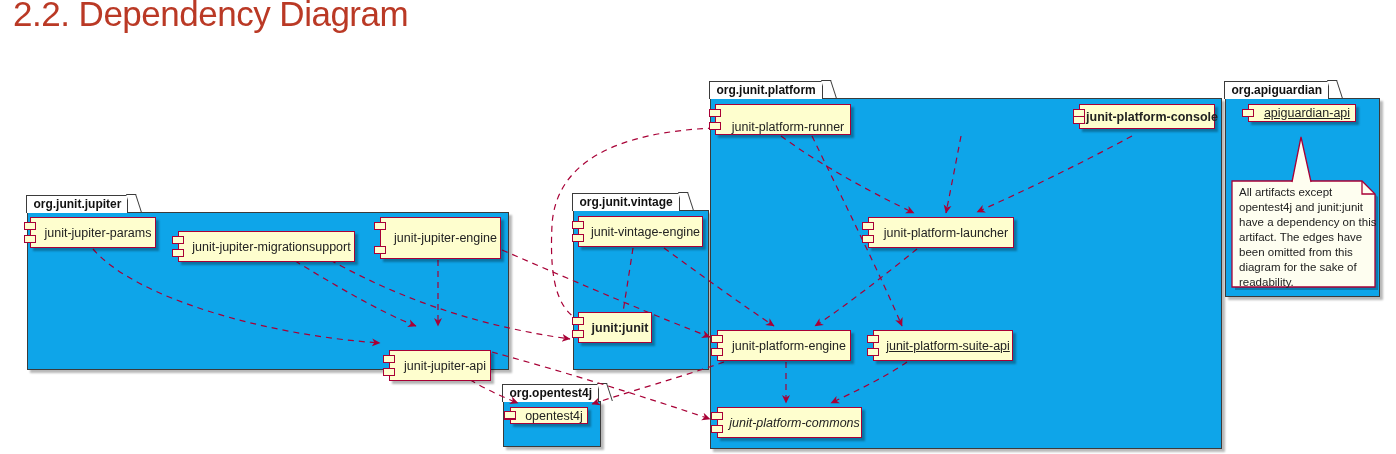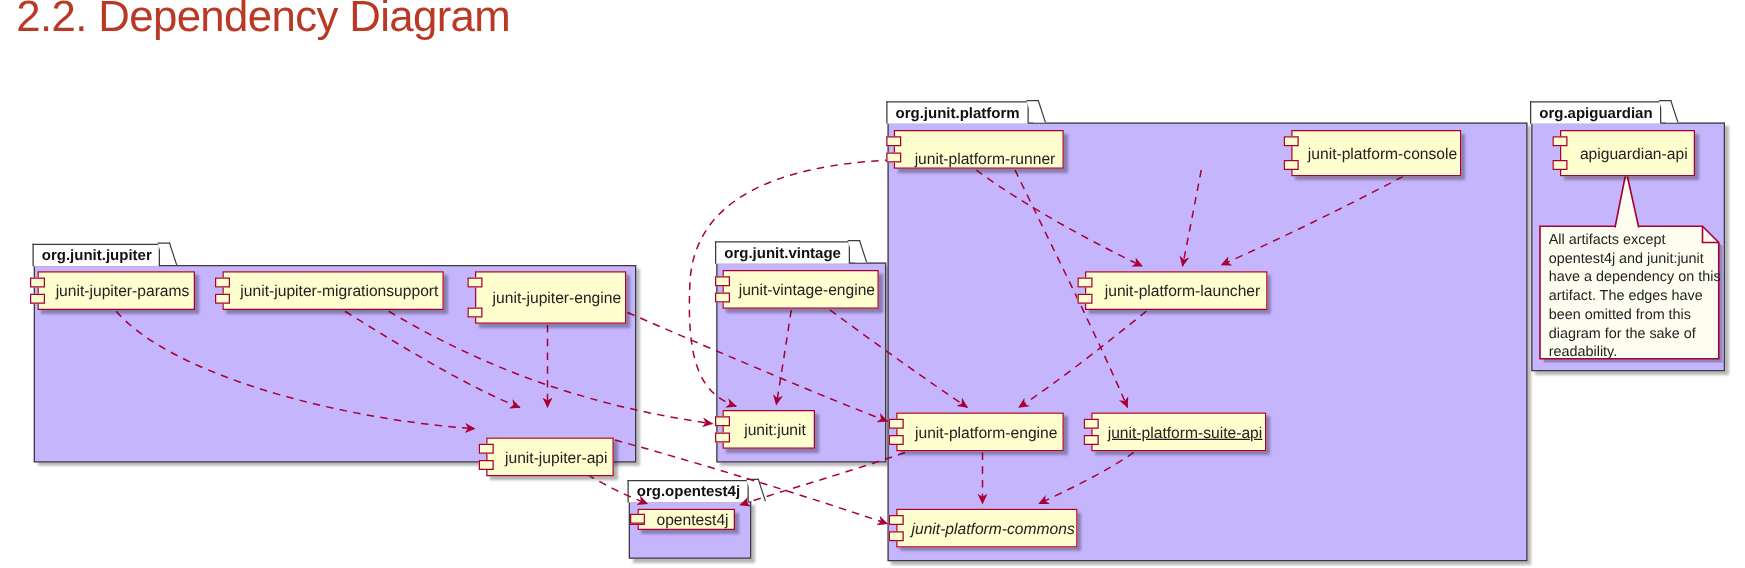--- a/index.html
+++ b/index.html
@@ -2,21 +2,21 @@
 <html><head>
 <meta charset="utf-8">
 <style>
   html,body{margin:0;padding:0;background:#ffffff;}
   .page{position:relative;width:1396px;height:454px;background:#fff;overflow:hidden;
         font-family:"Liberation Sans",sans-serif;}
   .page-title{position:absolute;left:13px;top:-6px;margin:0;font-weight:300;
               font-size:35px;letter-spacing:-0.5px;color:#ba3925;}
   .diagram{position:absolute;inset:0;}
   
-  .pkg{position:absolute;background:#c4b5fd;border:1.6px solid #3b3b3b;z-index:1;
+  .pkg{position:absolute;background:#0ea5e9;border:1.6px solid #3b3b3b;z-index:1;
        box-shadow:3px 3px 2px rgba(0,0,0,0.28);}
   .pkg-tab{position:absolute;top:-18px;left:-1.6px;height:16.4px;background:#fff;
            border:1.6px solid #3b3b3b;border-bottom:none;padding:1px 6px 0 6px;
            font-size:12px;font-weight:bold;color:#111;white-space:nowrap;z-index:1;}
   .pkg-tab::after{content:"";position:absolute;top:-1.6px;right:-9px;width:9px;height:100%;
            background:#fff;border-top:1.6px solid #3b3b3b;border-right:1.6px solid #3b3b3b;
            transform:skewX(18deg);transform-origin:0 0;}
   
   .cmp{position:absolute;background:#FEFECE;border:1.6px solid #A80036;z-index:3;
        box-shadow:3px 3px 2px rgba(0,0,0,0.3);display:flex;align-items:center;justify-content:center;
@@ -85,51 +85,51 @@
 have a dependency on this
 artifact. The edges have
 been omitted from this
 diagram for the sake of
 readability.</div>
       <div class="cmp" style="left: 30px; top: 217px; width: 126px; height: 31px;">
         <span class="port p1"></span>
         <span class="port p2"></span>
         <span>junit-jupiter-params</span>
       </div>
-      <div class="cmp" style="left: 178px; top: 217px; width: 177px; height: 31px;">
+      <div class="cmp" style="left: 178px; top: 231px; width: 177px; height: 31px;">
         <span class="port p1"></span>
         <span class="port p2"></span>
         <span>junit-jupiter-migrationsupport</span>
       </div>
       <div class="cmp" style="left: 380px; top: 217px; width: 121px; height: 42px;">
         <span class="port p1"></span>
         <span class="port p2"></span>
         <span>junit-jupiter-engine</span>
       </div>
       <div class="cmp" style="left: 389px; top: 330px; width: 102px; height: 31px; margin-top: 20px;">
         <span class="port p1"></span>
         <span class="port p2"></span>
         <span>junit-jupiter-api</span>
       </div>
       <div class="cmp" style="left: 578px; top: 216px; width: 125px; height: 31px;">
         <span class="port p1"></span>
         <span class="port p2"></span>
         <span>junit-vintage-engine</span>
       </div>
-      <div class="cmp" style="left: 578px; top: 328px; width: 74px; height: 31px;">
+      <div class="cmp" style="left: 578px; top: 312px; width: 74px; height: 31px; font-weight: bold;">
         <span class="port p1"></span>
         <span class="port p2"></span>
         <span>junit:junit</span>
       </div>
       <div class="cmp" style="left: 715px; top: 104px; width: 136px; height: 31px; align-items: flex-end;">
         <span class="port p1"></span>
         <span class="port p2"></span>
         <span>junit-platform-runner</span>
       </div>
-      <div class="cmp" style="left: 1033px; top: 104px; width: 136px; height: 37px;">
+      <div class="cmp" style="left: 1079px; top: 104px; width: 136px; height: 25px; font-weight: bold;">
         <span class="port p1"></span>
         <span class="port p2"></span>
         <span>junit-platform-console</span>
       </div>
       <div class="cmp" style="left: 717px; top: 330px; width: 134px; height: 31px;">
         <span class="port p1"></span>
         <span class="port p2"></span>
         <span>junit-platform-engine</span>
       </div>
       <div class="cmp" style="left: 868px; top: 217px; width: 146px; height: 31px;">
@@ -145,19 +145,19 @@
       <div class="cmp" style="left: 717px; top: 407px; width: 145px; height: 31px; font-style: italic;">
         <span class="port p1"></span>
         <span class="port p2"></span>
         <span>junit-platform-commons</span>
       </div>
       <div class="cmp" style="left: 510px; top: 407px; width: 78px; height: 17px;">
         <span class="port p1"></span>
         <span class="port p2"></span>
         <span>opentest4j</span>
       </div>
-      <div class="cmp" style="left: 1248px; top: 104px; width: 108px; height: 37px;">
+      <div class="cmp" style="left: 1248px; top: 104px; width: 108px; height: 18px; text-decoration: underline;">
         <span class="port p1"></span>
         <span class="port p2"></span>
         <span>apiguardian-api</span>
       </div>
     </div>
 </div>
 
 </body></html>

